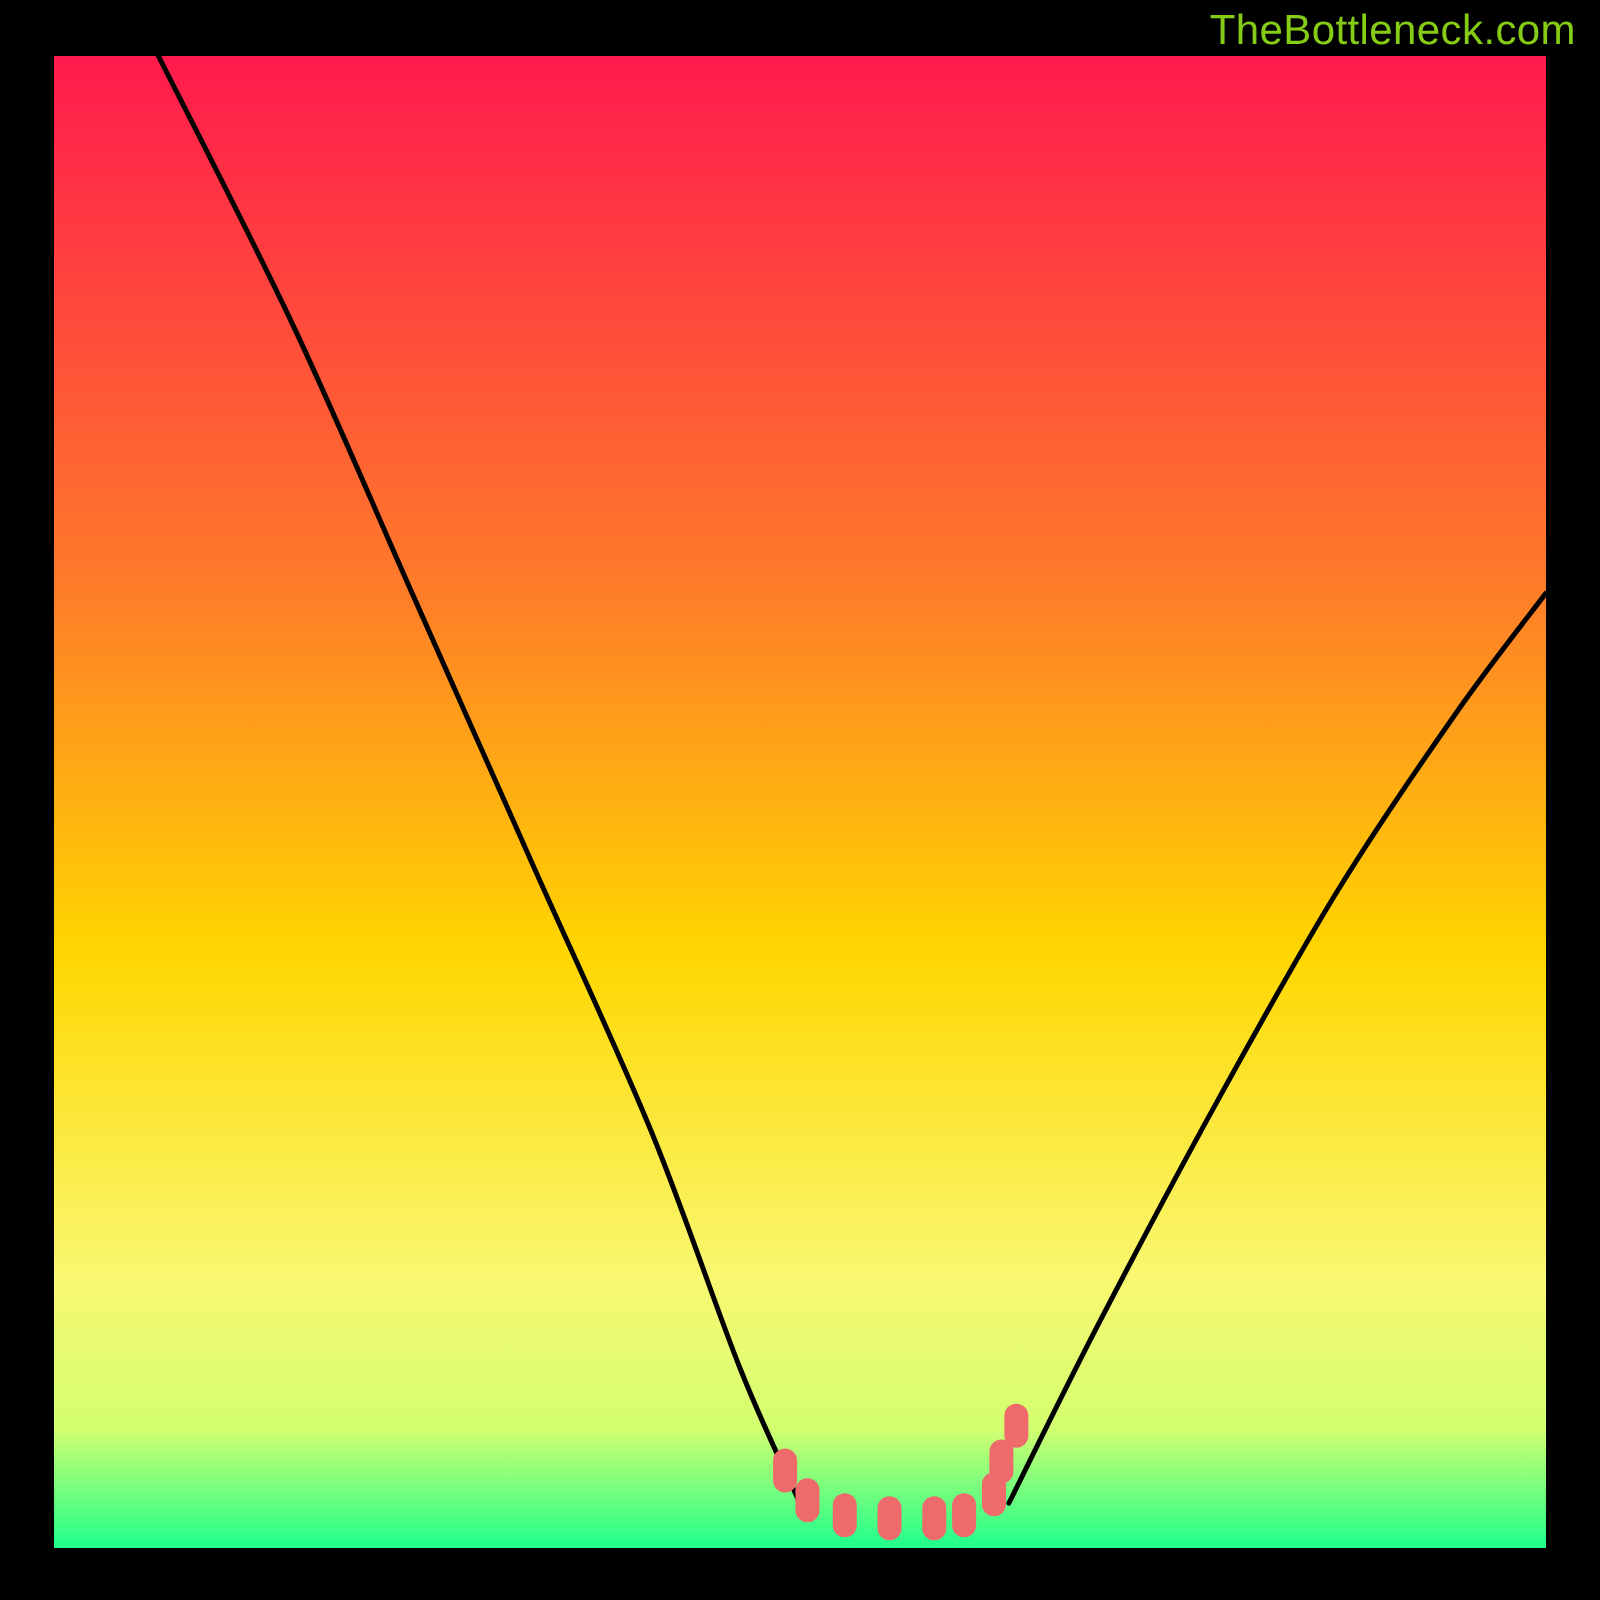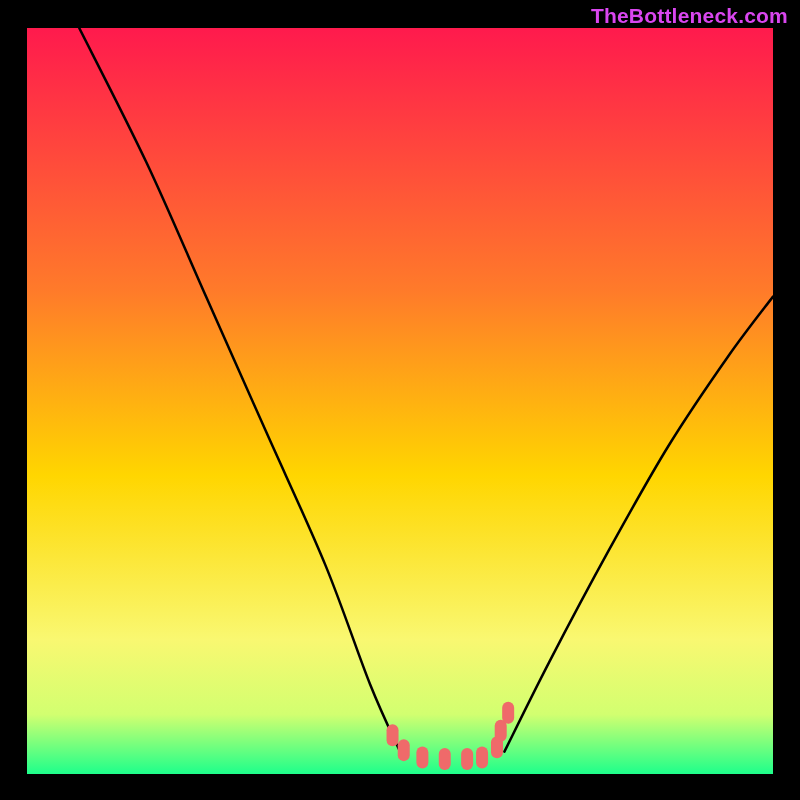--- a/index.html
+++ b/index.html
@@ -14,23 +14,23 @@
   .frame {
     position: relative;
     width: 800px;
     height: 800px;
     background: #000;
   }
   .watermark {
     position: absolute;
     top: 4px;
     right: 12px;
-    color: #d946ef;
+    color: #84cc16;
     font-size: 21px;
-    font-weight: 700;
+    font-weight: 400;
     letter-spacing: 0.2px;
     z-index: 10;
   }
   .plot {
     position: absolute;
     left: 27px;
     top: 28px;
     width: 746px;
     height: 746px;
   }

